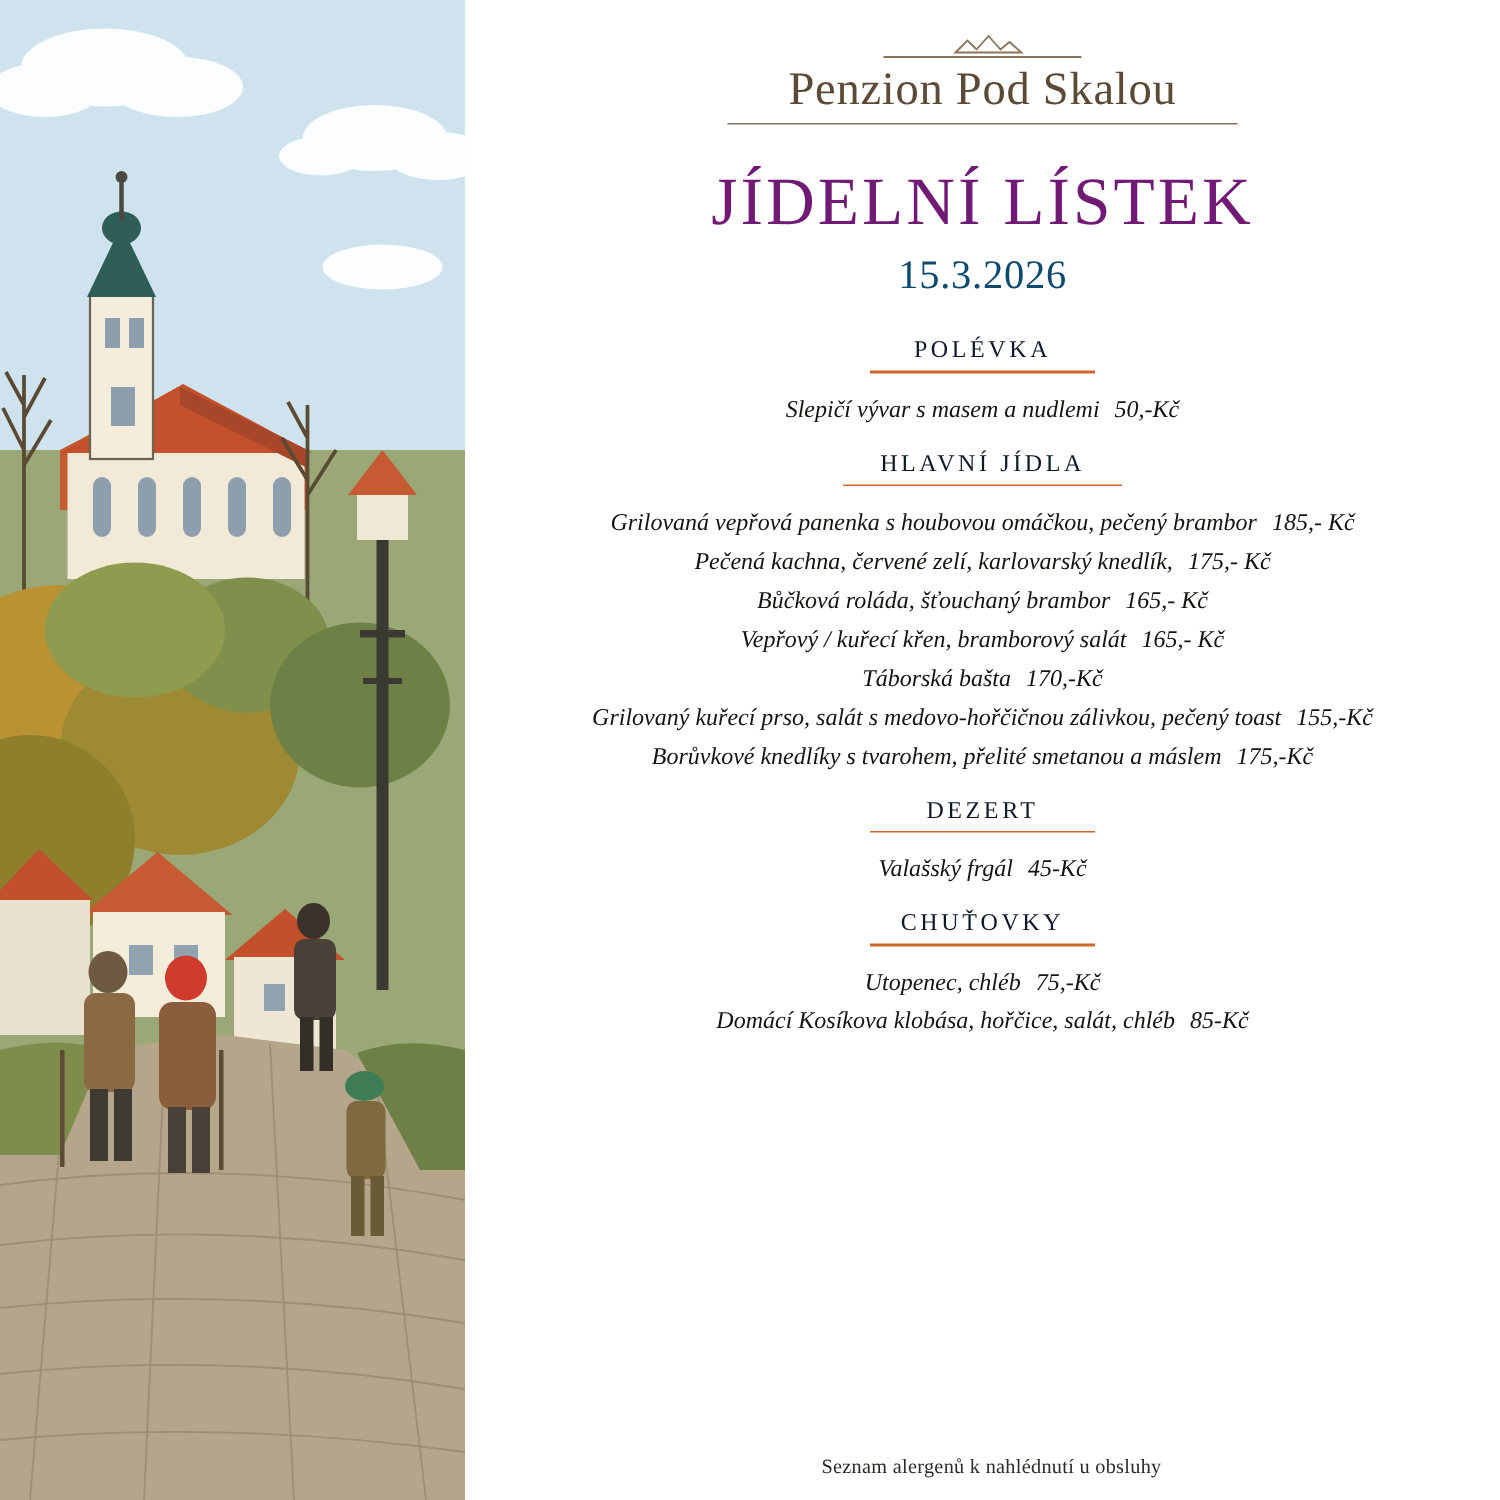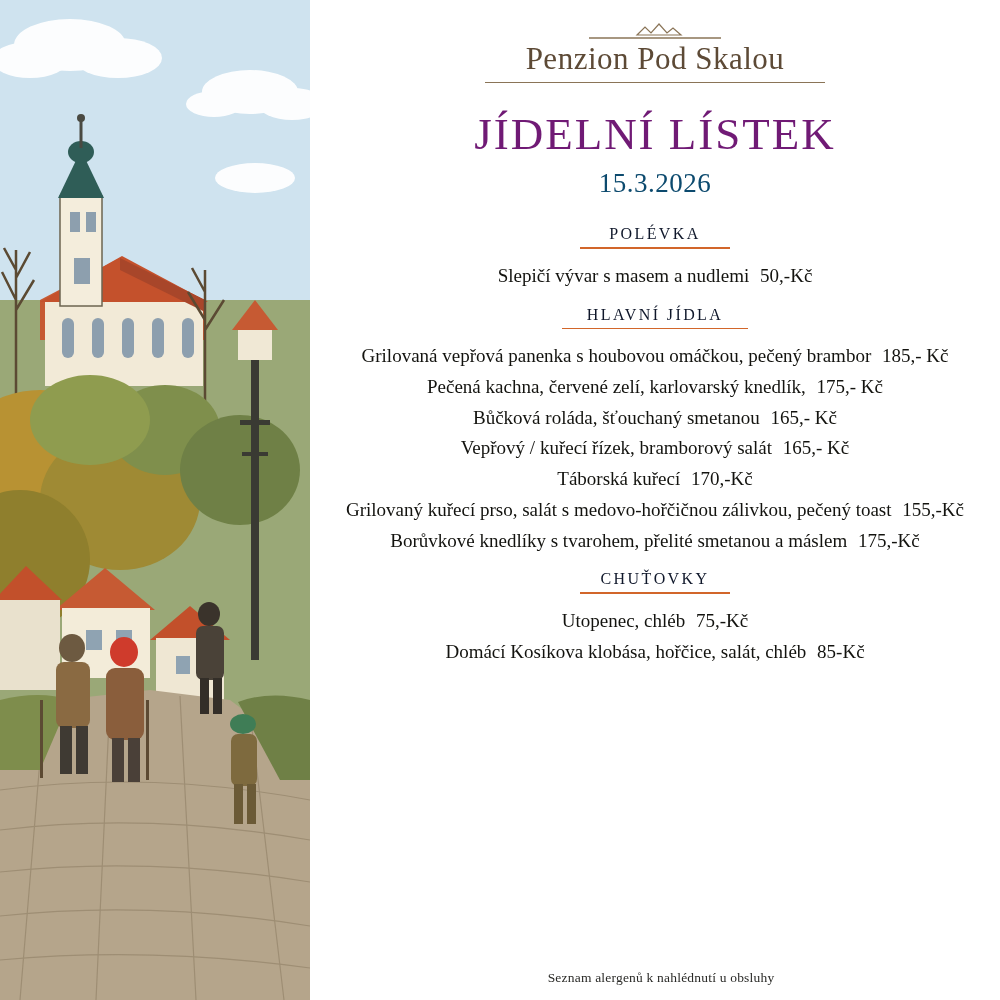--- a/index.html
+++ b/index.html
@@ -91,24 +91,25 @@
   }
   .section-rule {
     width: 150px;
     height: 1.5px;
     background: #d2662a;
     margin: 3px auto 12px auto;
   }
   .section-rule.wide { width: 186px; }
 
   .item {
-    font-size: 19px;
+    font-size: 16px;
     line-height: 1.62;
     color: #13130f;
     white-space: nowrap;
+    font-style: italic;
   }
   .item .price { padding-left: 6px; }
 
   .footnote {
     position: absolute;
     left: 12px;
     right: 0;
     bottom: 14px;
     font-size: 13.5px;
     color: #2a2a27;
@@ -265,41 +266,49 @@
       <div class="section-rule wide"></div>
       <div class="item">
         <span>Grilovaná vepřová panenka s houbovou omáčkou, pečený brambor</span>
         <span class="price">185,- Kč</span>
       </div>
       <div class="item">
         <span>Pečená kachna, červené zelí, karlovarský knedlík,</span>
         <span class="price">175,- Kč</span>
       </div>
       <div class="item">
-        <span>Bůčková roláda, šťouchaný smetanou</span>
+        <span>Bůčková roláda, šťouchaný brambor</span>
         <span class="price">165,- Kč</span>
       </div>
       <div class="item">
-        <span>Vepřový / kuřecí řízek, bramborový salát</span>
+        <span>Vepřový / kuřecí křen, bramborový salát</span>
         <span class="price">165,- Kč</span>
       </div>
       <div class="item">
-        <span>Táborská kuřecí</span>
+        <span>Táborská bašta</span>
         <span class="price">170,-Kč</span>
       </div>
       <div class="item">
         <span>Grilovaný kuřecí prso, salát s medovo-hořčičnou zálivkou, pečený toast</span>
         <span class="price">155,-Kč</span>
       </div>
       <div class="item">
         <span>Borůvkové knedlíky s tvarohem, přelité smetanou a máslem</span>
         <span class="price">175,-Kč</span>
       </div>
     </div>
 
+    <div class="section">
+      <div class="section-head">DEZERT</div>
+      <div class="section-rule"></div>
+      <div class="item">
+        <span>Valašský frgál</span>
+        <span class="price">45-Kč</span>
+      </div>
+    </div>
 
     <div class="section">
       <div class="section-head">CHUŤOVKY</div>
       <div class="section-rule"></div>
       <div class="item">
         <span>Utopenec, chléb</span>
         <span class="price">75,-Kč</span>
       </div>
       <div class="item">
         <span>Domácí Kosíkova klobása, hořčice, salát, chléb</span>

